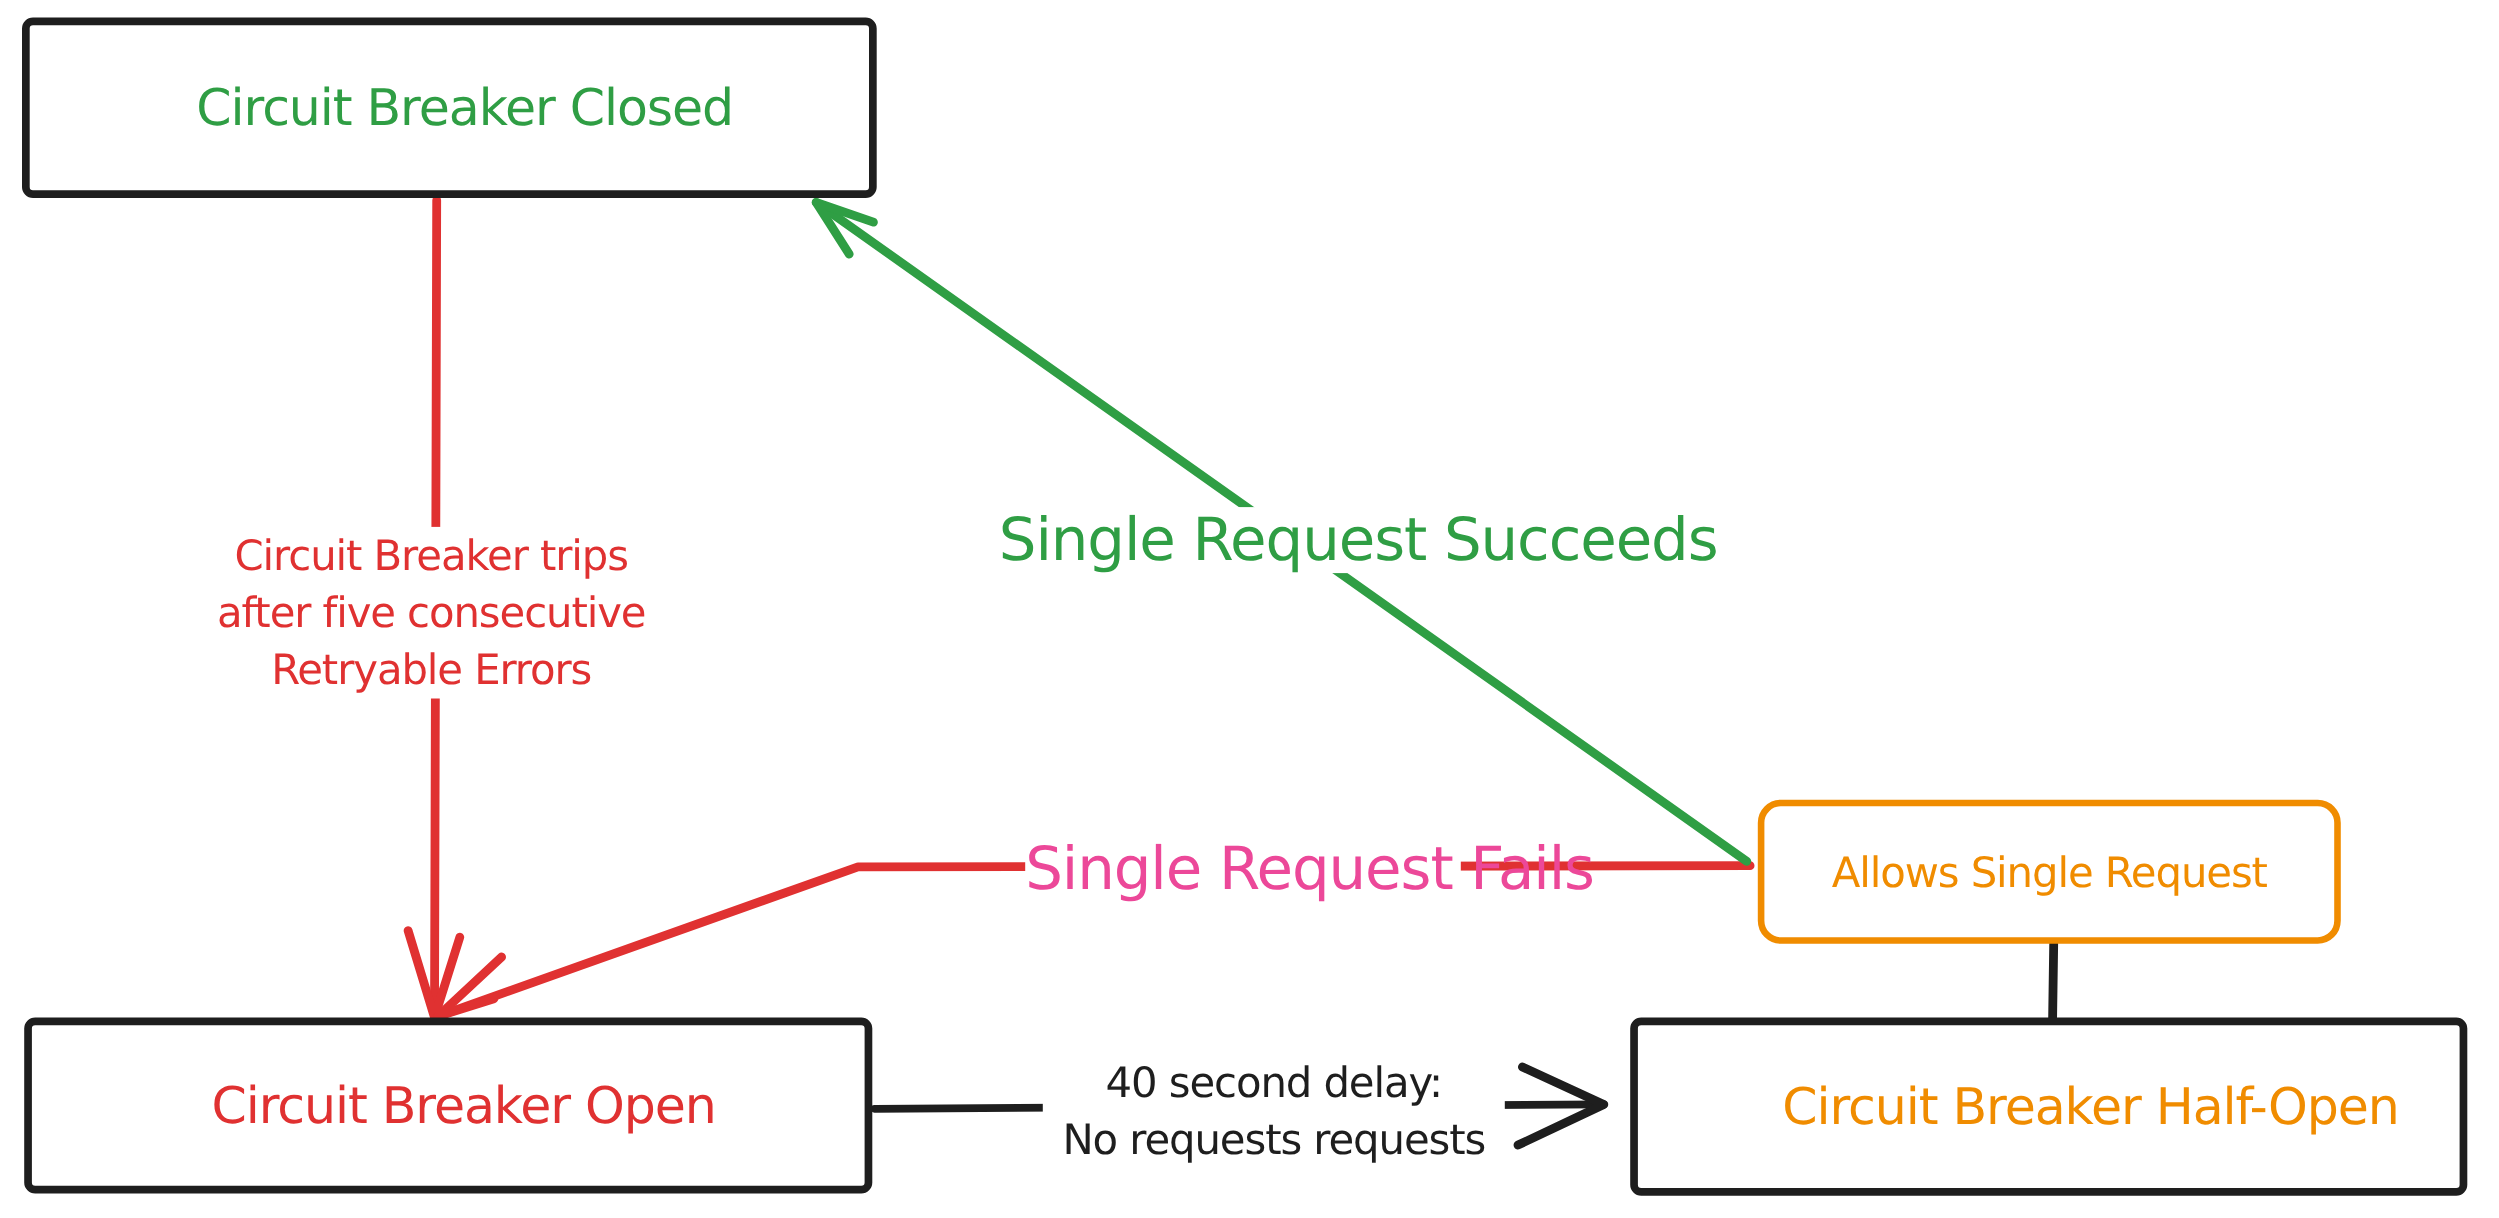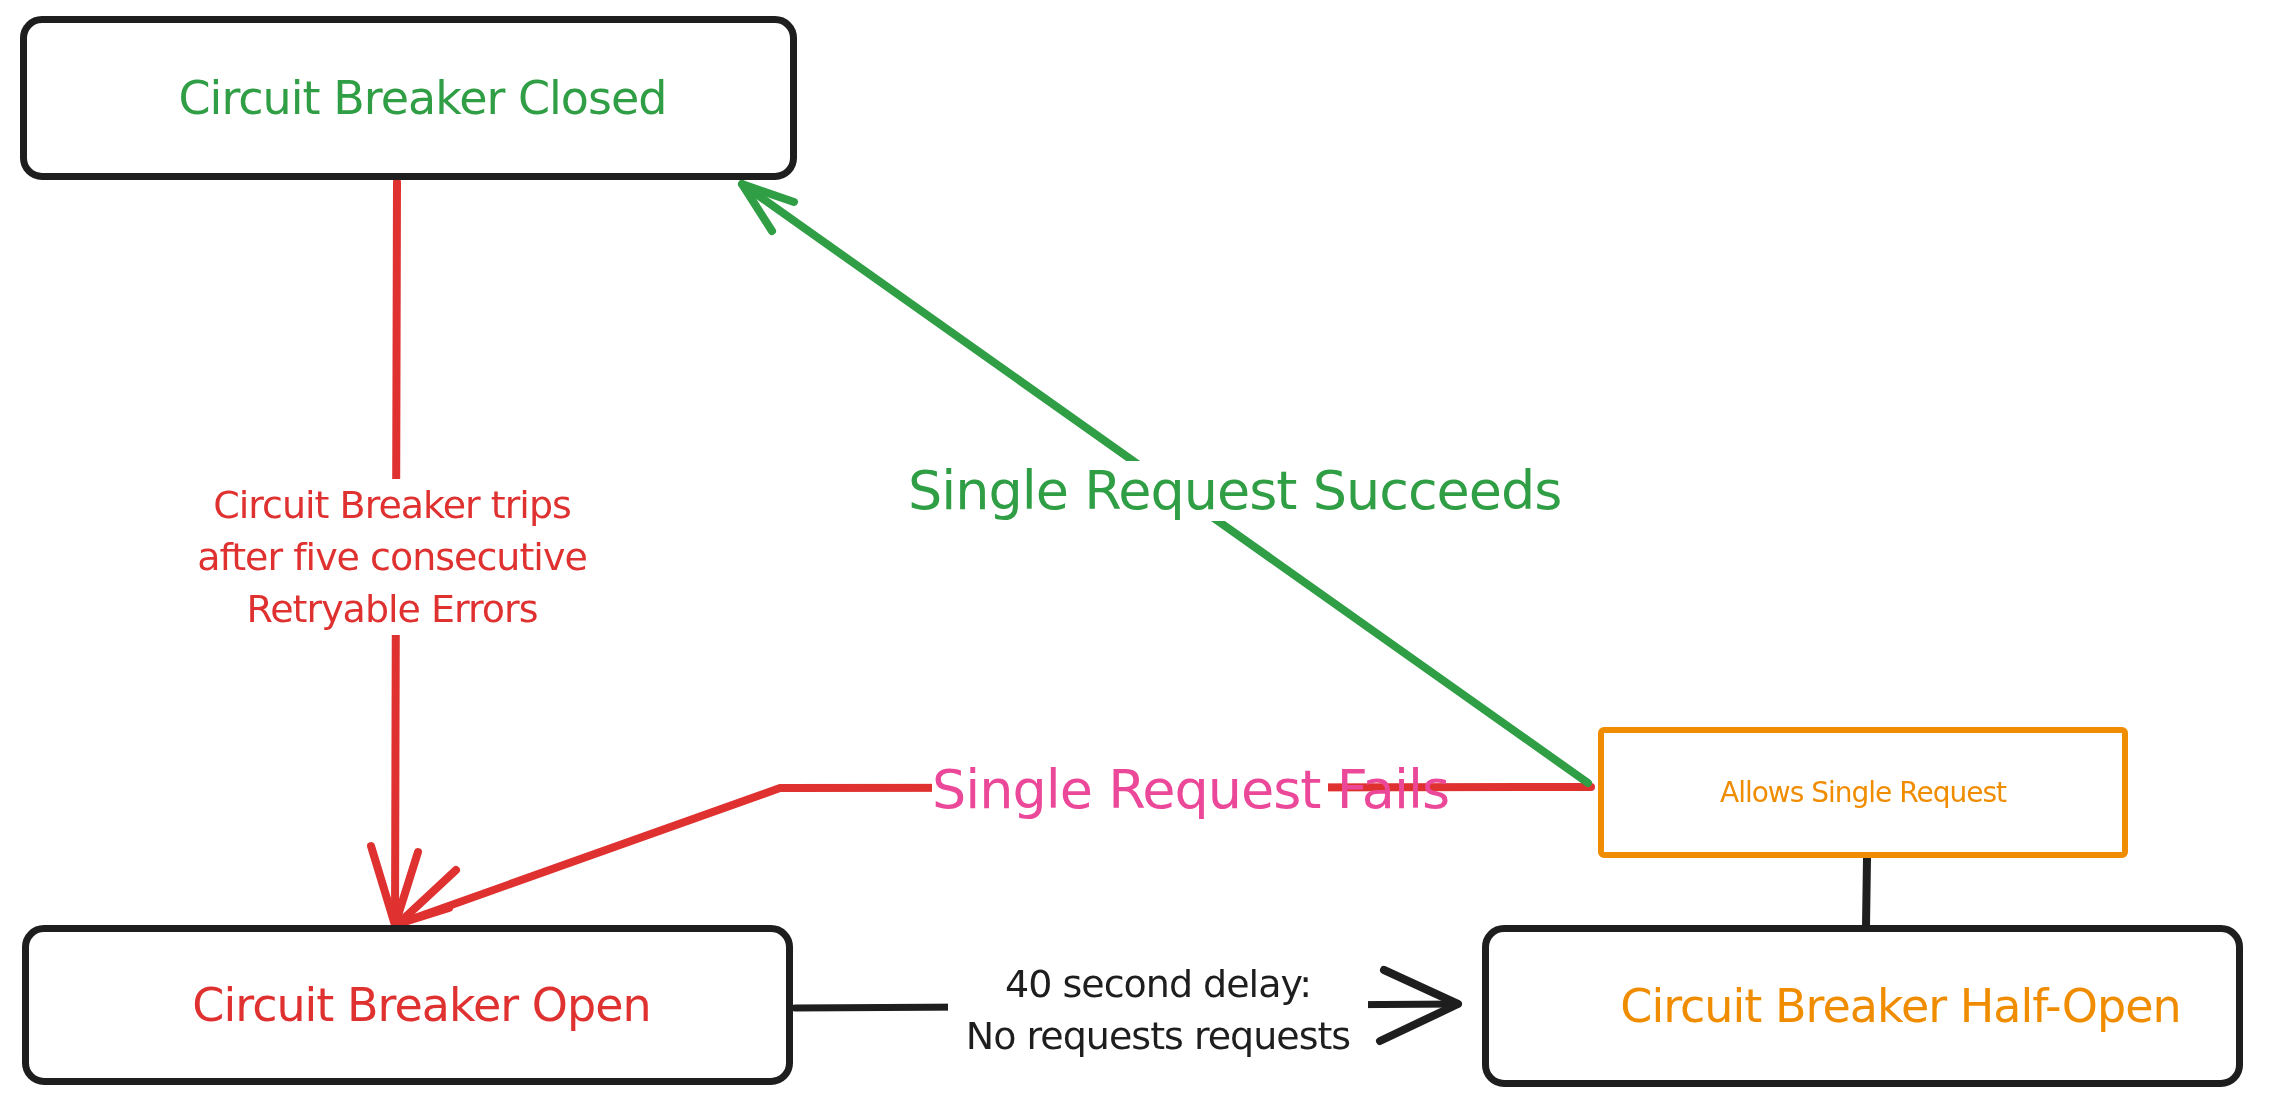--- a/index.html
+++ b/index.html
@@ -29,29 +29,29 @@
     justify-content: center;
     background: #ffffff;
     box-sizing: border-box;
     border-style: solid;
     text-align: center;
     white-space: nowrap;
     letter-spacing: -1px;
   }
   .node.state {
     border-width: 7px;
-    border-radius: 22px;
+    border-radius: 10px;
     font-size: 46px;
     font-weight: 500;
     padding-left: 28px;
   }
   .node.sub {
     border-width: 6px;
-    border-radius: 6px;
-    font-size: 28px;
+    border-radius: 21px;
+    font-size: 38px;
     font-weight: 500;
   }
   .edge-label {
     position: absolute;
     background: #ffffff;
     text-align: center;
     white-space: nowrap;
     letter-spacing: -1px;
     font-weight: 500;
   }

